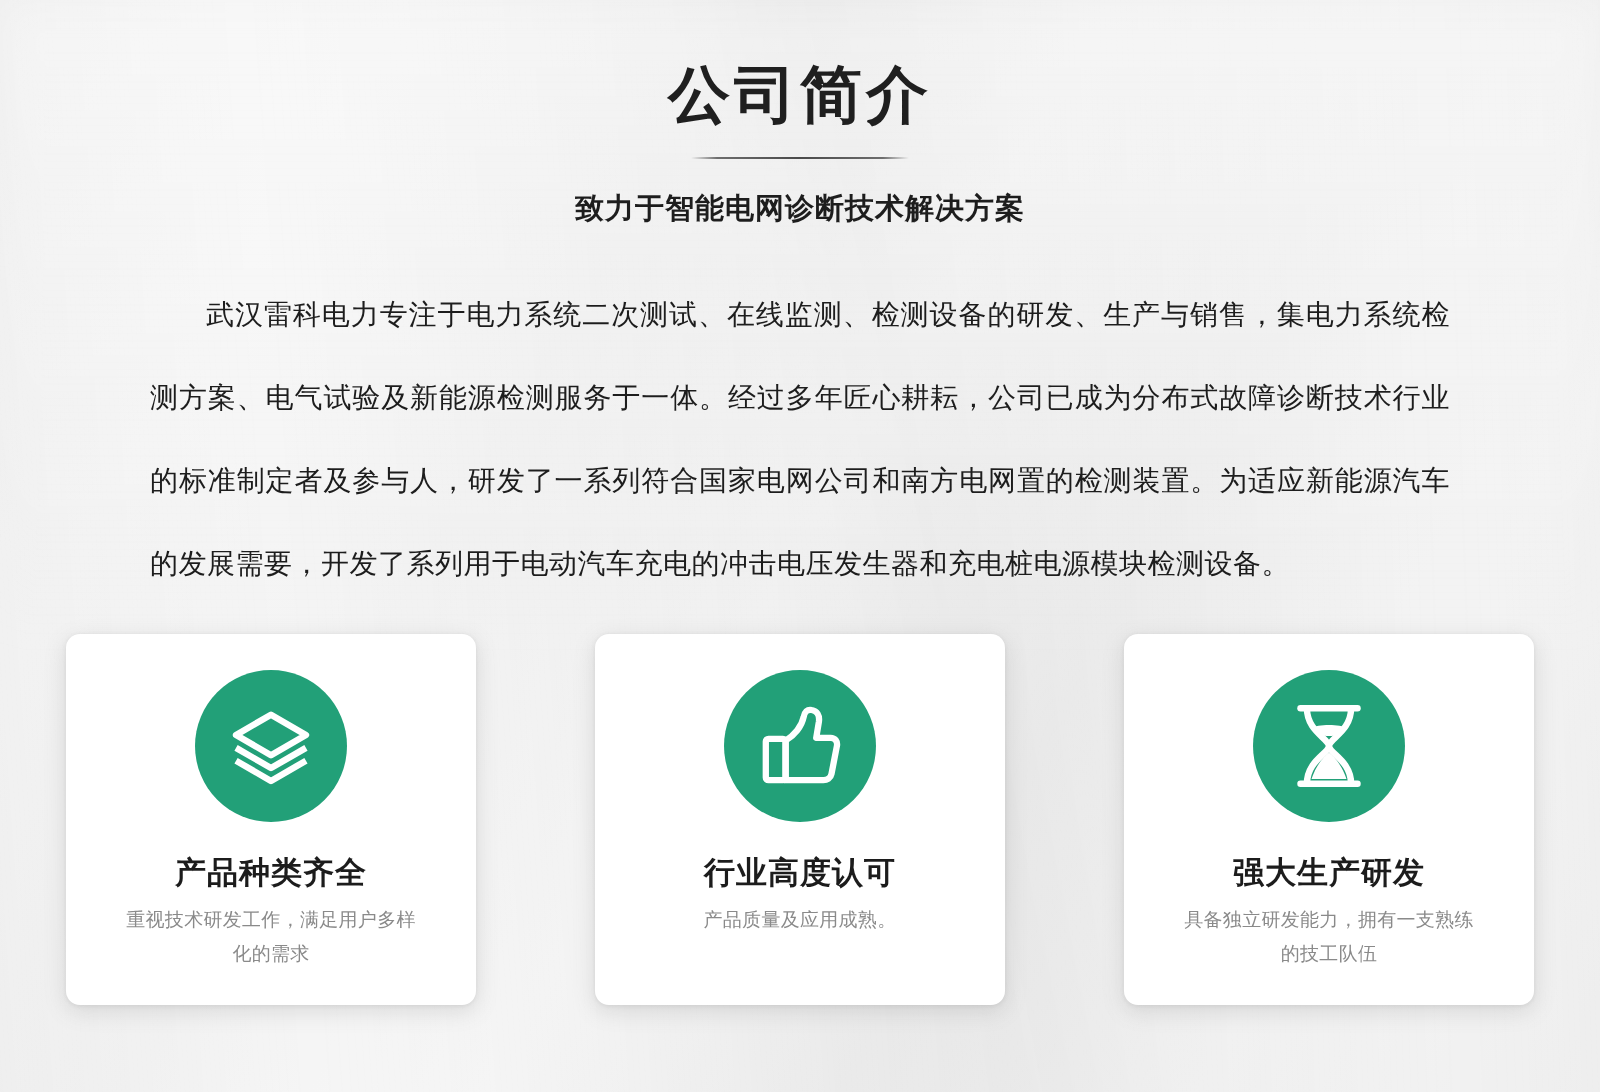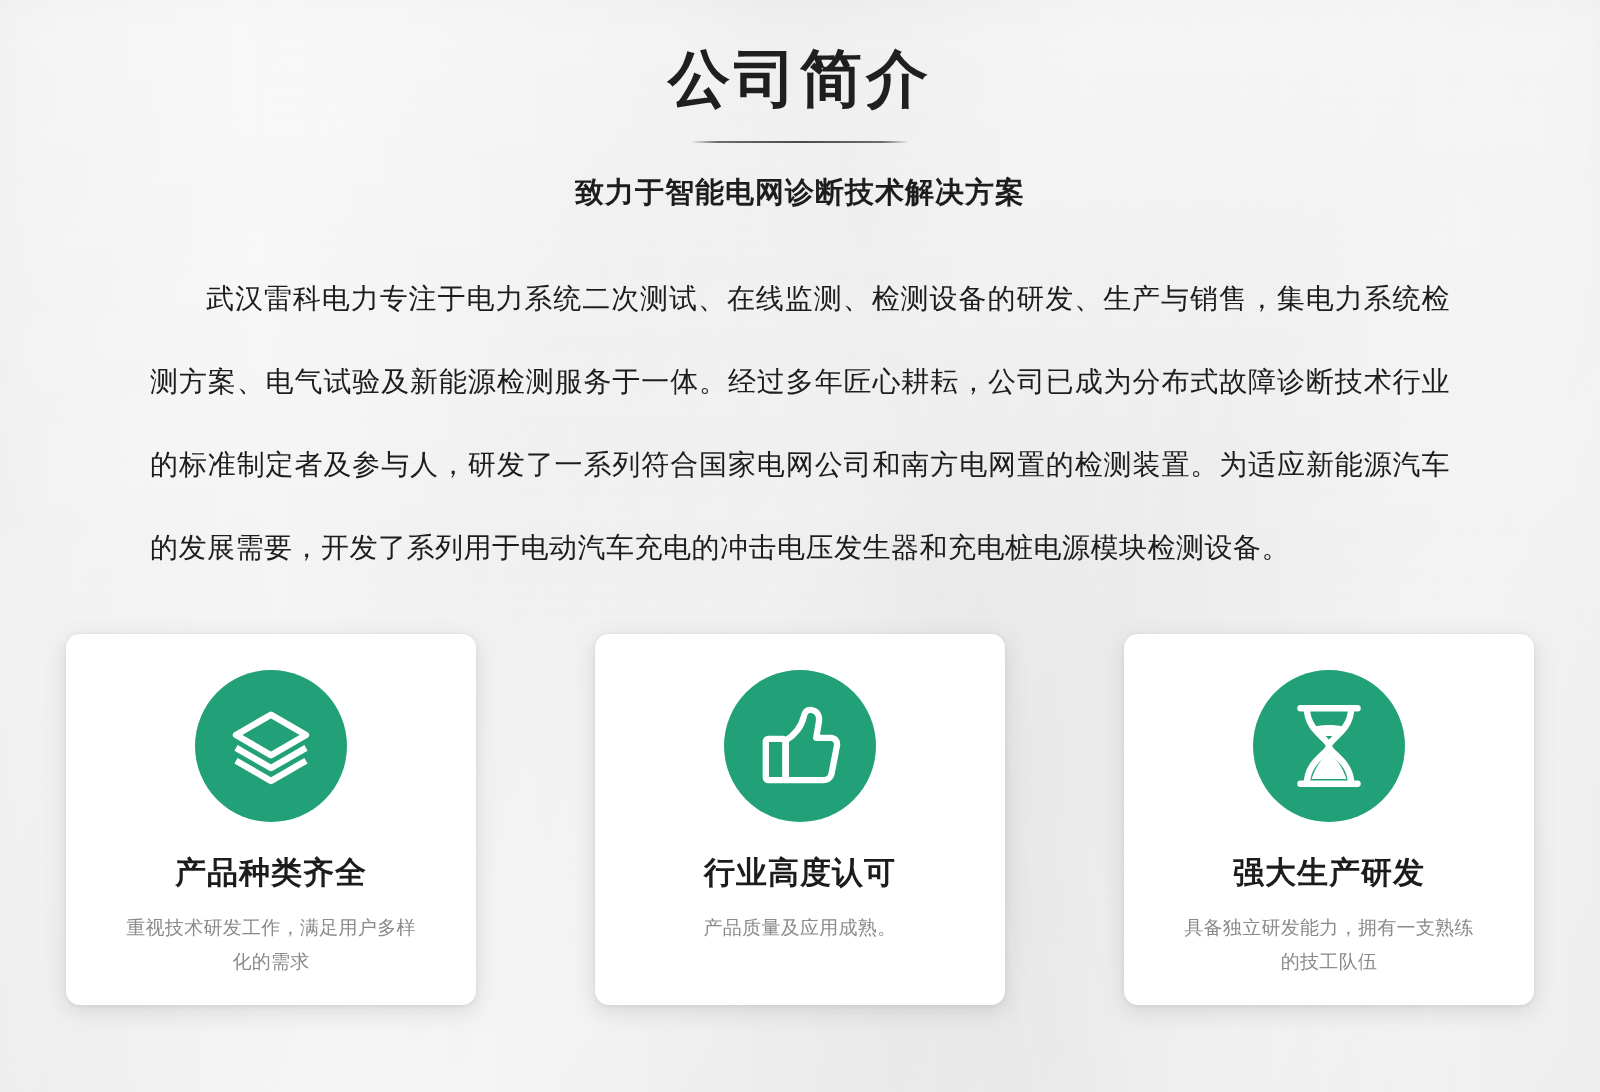--- a/index.html
+++ b/index.html
@@ -61,21 +61,21 @@
   .header {
     text-align: center;
     padding-top: 44px;
   }
   .title {
     font-size: 62px;
     font-weight: bold;
     color: #1f1f1f;
     letter-spacing: 4px;
     line-height: 1.12;
-    margin: 0;
+    margin: 16px;
   }
   .divider {
     width: 218px;
     height: 2px;
     margin: 28px auto 0 auto;
     background: linear-gradient(90deg, rgba(120,120,120,0) 0%, #6d6d6d 12%, #4a4a4a 50%, #6d6d6d 88%, rgba(120,120,120,0) 100%);
     border-radius: 2px;
   }
   .subtitle {
     margin: 30px 0 0 0;
@@ -134,21 +134,21 @@
   }
   .card-title {
     margin-top: 32px;
     font-size: 31px;
     font-weight: bold;
     color: #1c1c1c;
     letter-spacing: 1px;
     line-height: 1.2;
   }
   .card-desc {
-    margin-top: 20px;
+    margin-top: 12px;
     width: 290px;
     text-align: center;
     font-size: 19px;
     line-height: 34px;
     color: #8a8a8a;
     letter-spacing: .3px;
   }
 </style>
 </head>
 <body>

